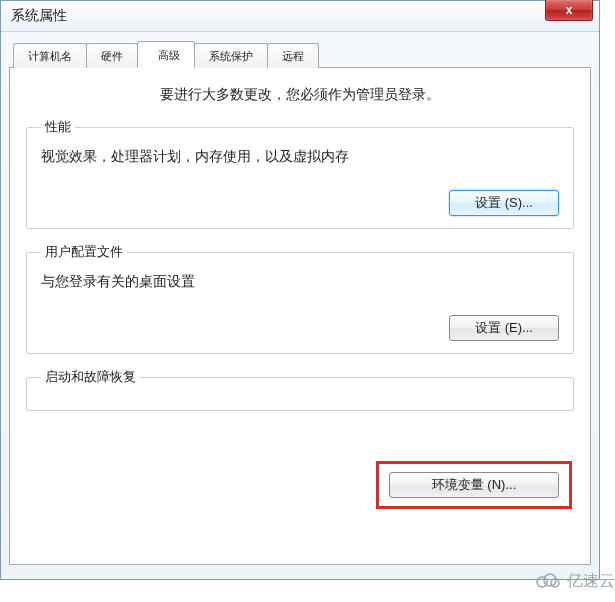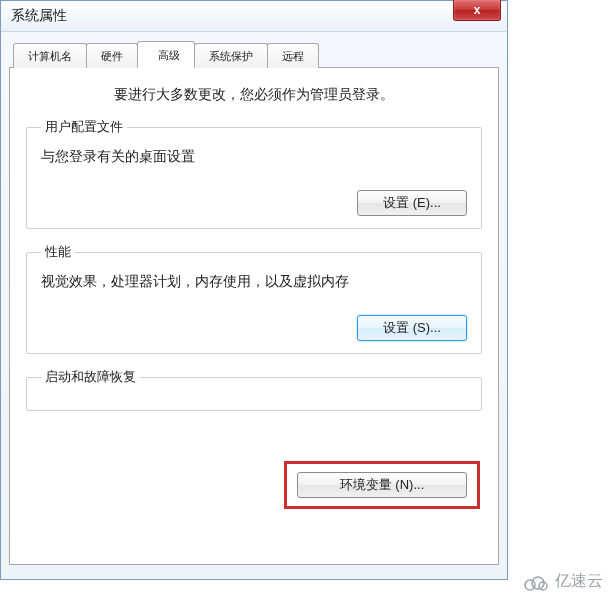--- a/index.html
+++ b/index.html
@@ -10,21 +10,21 @@
     background: #fff;
     width: 615px;
     height: 602px;
     overflow: hidden;
     position: relative;
   }
   .window {
     position: absolute;
     top: 0;
     left: 0;
-    width: 508px;
+    width: 600px;
     height: 580px;
     background: linear-gradient(to bottom, #f4f8fc 0%, #eef3f8 100%);
     border: 1px solid #7a9bbf;
     box-sizing: border-box;
   }
   .titlebar {
     height: 30px;
     background: linear-gradient(to bottom, #fdfefe 0%, #e9f1f8 100%);
     border-bottom: 1px solid #c9d7e6;
     position: relative;
@@ -150,24 +150,24 @@
     padding: 8px 10px;
     display: inline-block;
     margin-top: 36px;
   }
   .env-highlight .win-btn {
     min-width: 170px;
   }
   
   .watermark {
     position: absolute;
-    right: 12px;
+    right: 0;
     bottom: 10px;
     display: flex;
-    align-items: flex-end;
+    align-items: flex-start;
     gap: 6px;
     color: #9aa3ab;
     font-size: 16px;
   }
   .watermark svg { display:block; }
 </style>
 </head>
 <body>
 
 <div class="window">
@@ -186,32 +186,32 @@
       <div class="tab active">高级</div>
       <div class="tab">系统保护</div>
       <div class="tab">远程</div>
     </div>
 
     <div class="tab-panel">
 
       <div class="intro">要进行大多数更改，您必须作为管理员登录。</div>
 
       <fieldset>
+        <legend>性能</legend>
+        <div class="field-desc">视觉效果，处理器计划，内存使用，以及虚拟内存</div>
+        <div class="btn-row">
+          <button class="win-btn highlight">设置 (S)...</button>
+        </div>
+      </fieldset>
+
+      <fieldset>
         <legend>用户配置文件</legend>
         <div class="field-desc">与您登录有关的桌面设置</div>
         <div class="btn-row">
           <button class="win-btn">设置 (E)...</button>
-        </div>
-      </fieldset>
-
-      <fieldset>
-        <legend>性能</legend>
-        <div class="field-desc">视觉效果，处理器计划，内存使用，以及虚拟内存</div>
-        <div class="btn-row">
-          <button class="win-btn highlight">设置 (S)...</button>
         </div>
       </fieldset>
 
       <fieldset>
         <legend>启动和故障恢复</legend>
       </fieldset>
 
       <div class="env-row">
         <div class="env-highlight">
           <button class="win-btn">环境变量 (N)...</button>

